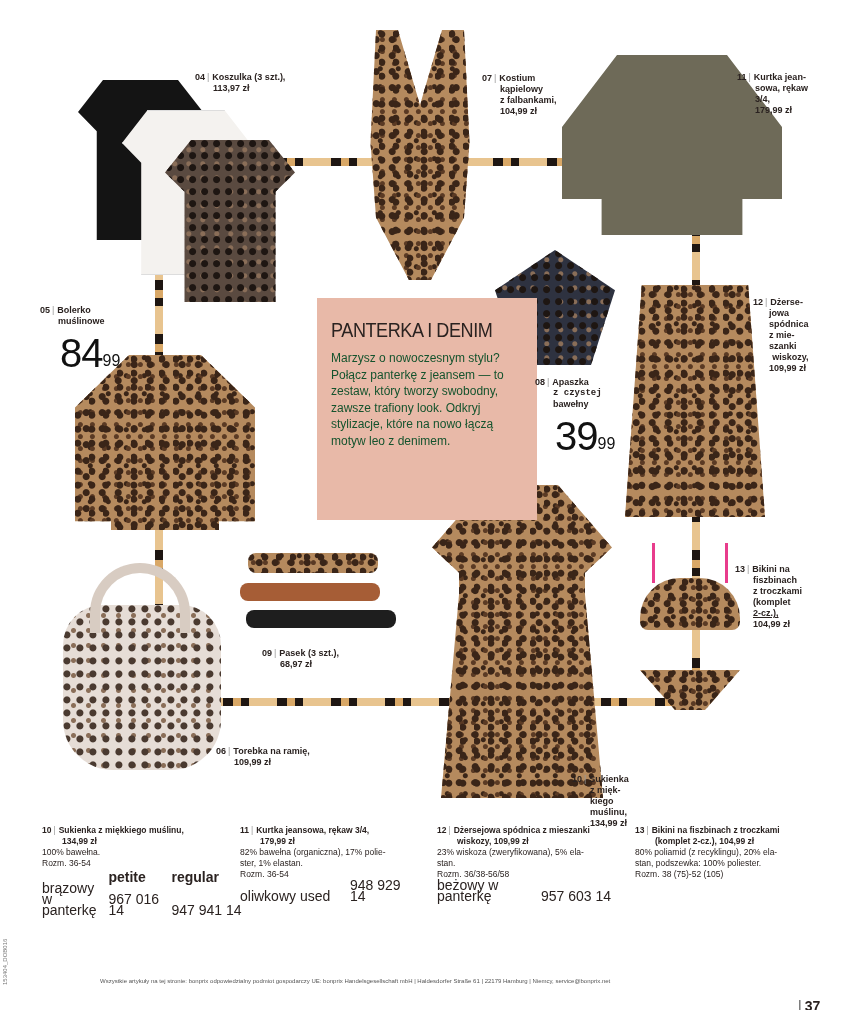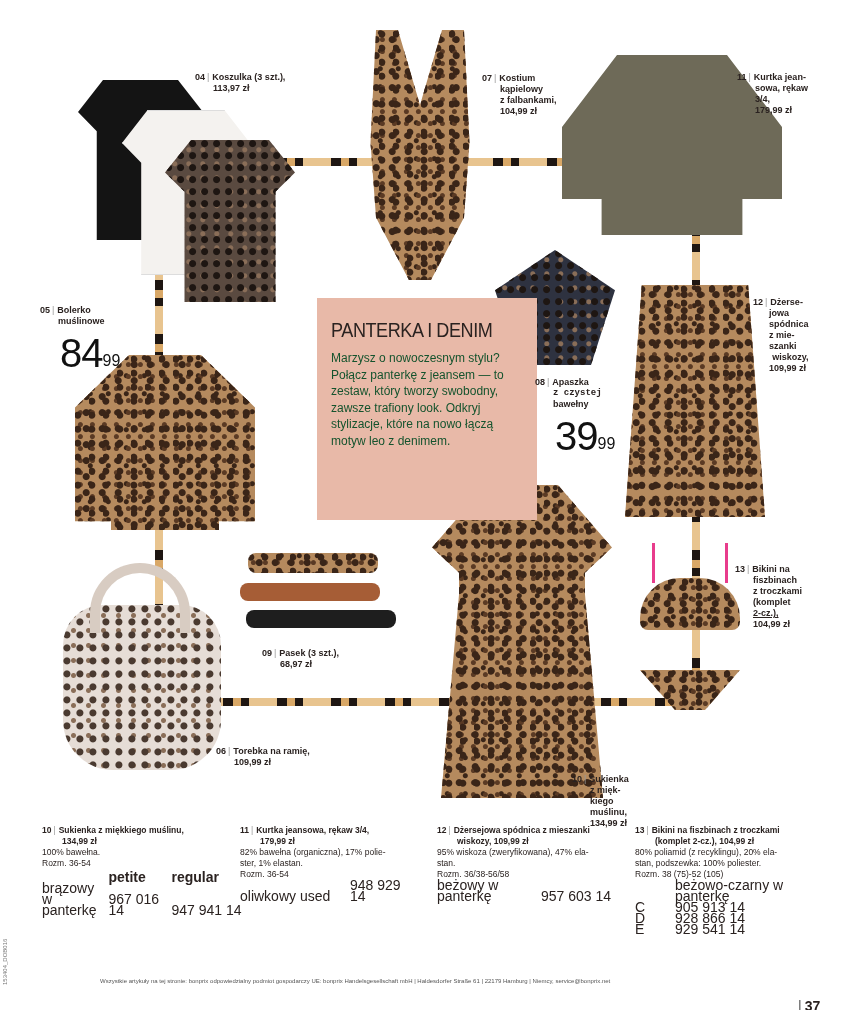--- a/index.html
+++ b/index.html
@@ -208,56 +208,36 @@
           <td style="width:110px;">oliwkowy used</td>
           <td>948 929 14</td>
         </tr>
   </tbody>
     </table>
 </div>
 
 <div class="details" style="left:437px;width:190px;">
   <div class="title"><span class="num">12</span><span>Dżersejowa spódnica z mieszanki</span></div>
   <div class="title2">wiskozy, 109,99 zł</div>
-  <div>95% wiskoza (zweryfikowana), 47% ela-</div>
+  <div>23% wiskoza (zweryfikowana), 5% ela-</div>
   <div>stan.</div>
   <div>Rozm. 36/38-56/58</div>
   <table>
     <tbody>
         <tr>
           <td style="width:104px;">beżowy w panterkę</td>
           <td>957 603 14</td>
         </tr>
   </tbody>
     </table>
 </div>
 
 <div class="details" style="left:635px;width:190px;">
   <div class="title"><span class="num">13</span><span>Bikini na fiszbinach z troczkami</span></div>
   <div class="title2">(komplet 2-cz.), 104,99 zł</div>
   <div>80% poliamid (z recyklingu), 20% ela-</div>
   <div>stan, podszewka: 100% poliester.</div>
   <div>Rozm. 38 (75)-52 (105)</div>
-  <table>
-    <tbody>
-        <tr>
-          <td style="width:40px;"></td>
-          <td>beżowo-czarny w panterkę</td>
-        </tr>
-    <tr>
-          <td>C</td>
-          <td>905 913 14</td>
-        </tr>
-    <tr>
-          <td>D</td>
-          <td>928 866 14</td>
-        </tr>
-    <tr>
-          <td>E</td>
-          <td>929 541 14</td>
-        </tr>
-  </tbody>
-    </table>
 </div>
 
 <div class="sidecode">153404_DOB016</div>
 <div class="footer">Wszystkie artykuły na tej stronie: bonprix odpowiedzialny podmiot gospodarczy UE: bonprix Handelsgesellschaft mbH | Haldesdorfer Straße 61 | 22179 Hamburg | Niemcy, service@bonprix.net</div>
 <div class="pagenum"><span>37</span></div>
 
 </body></html>

